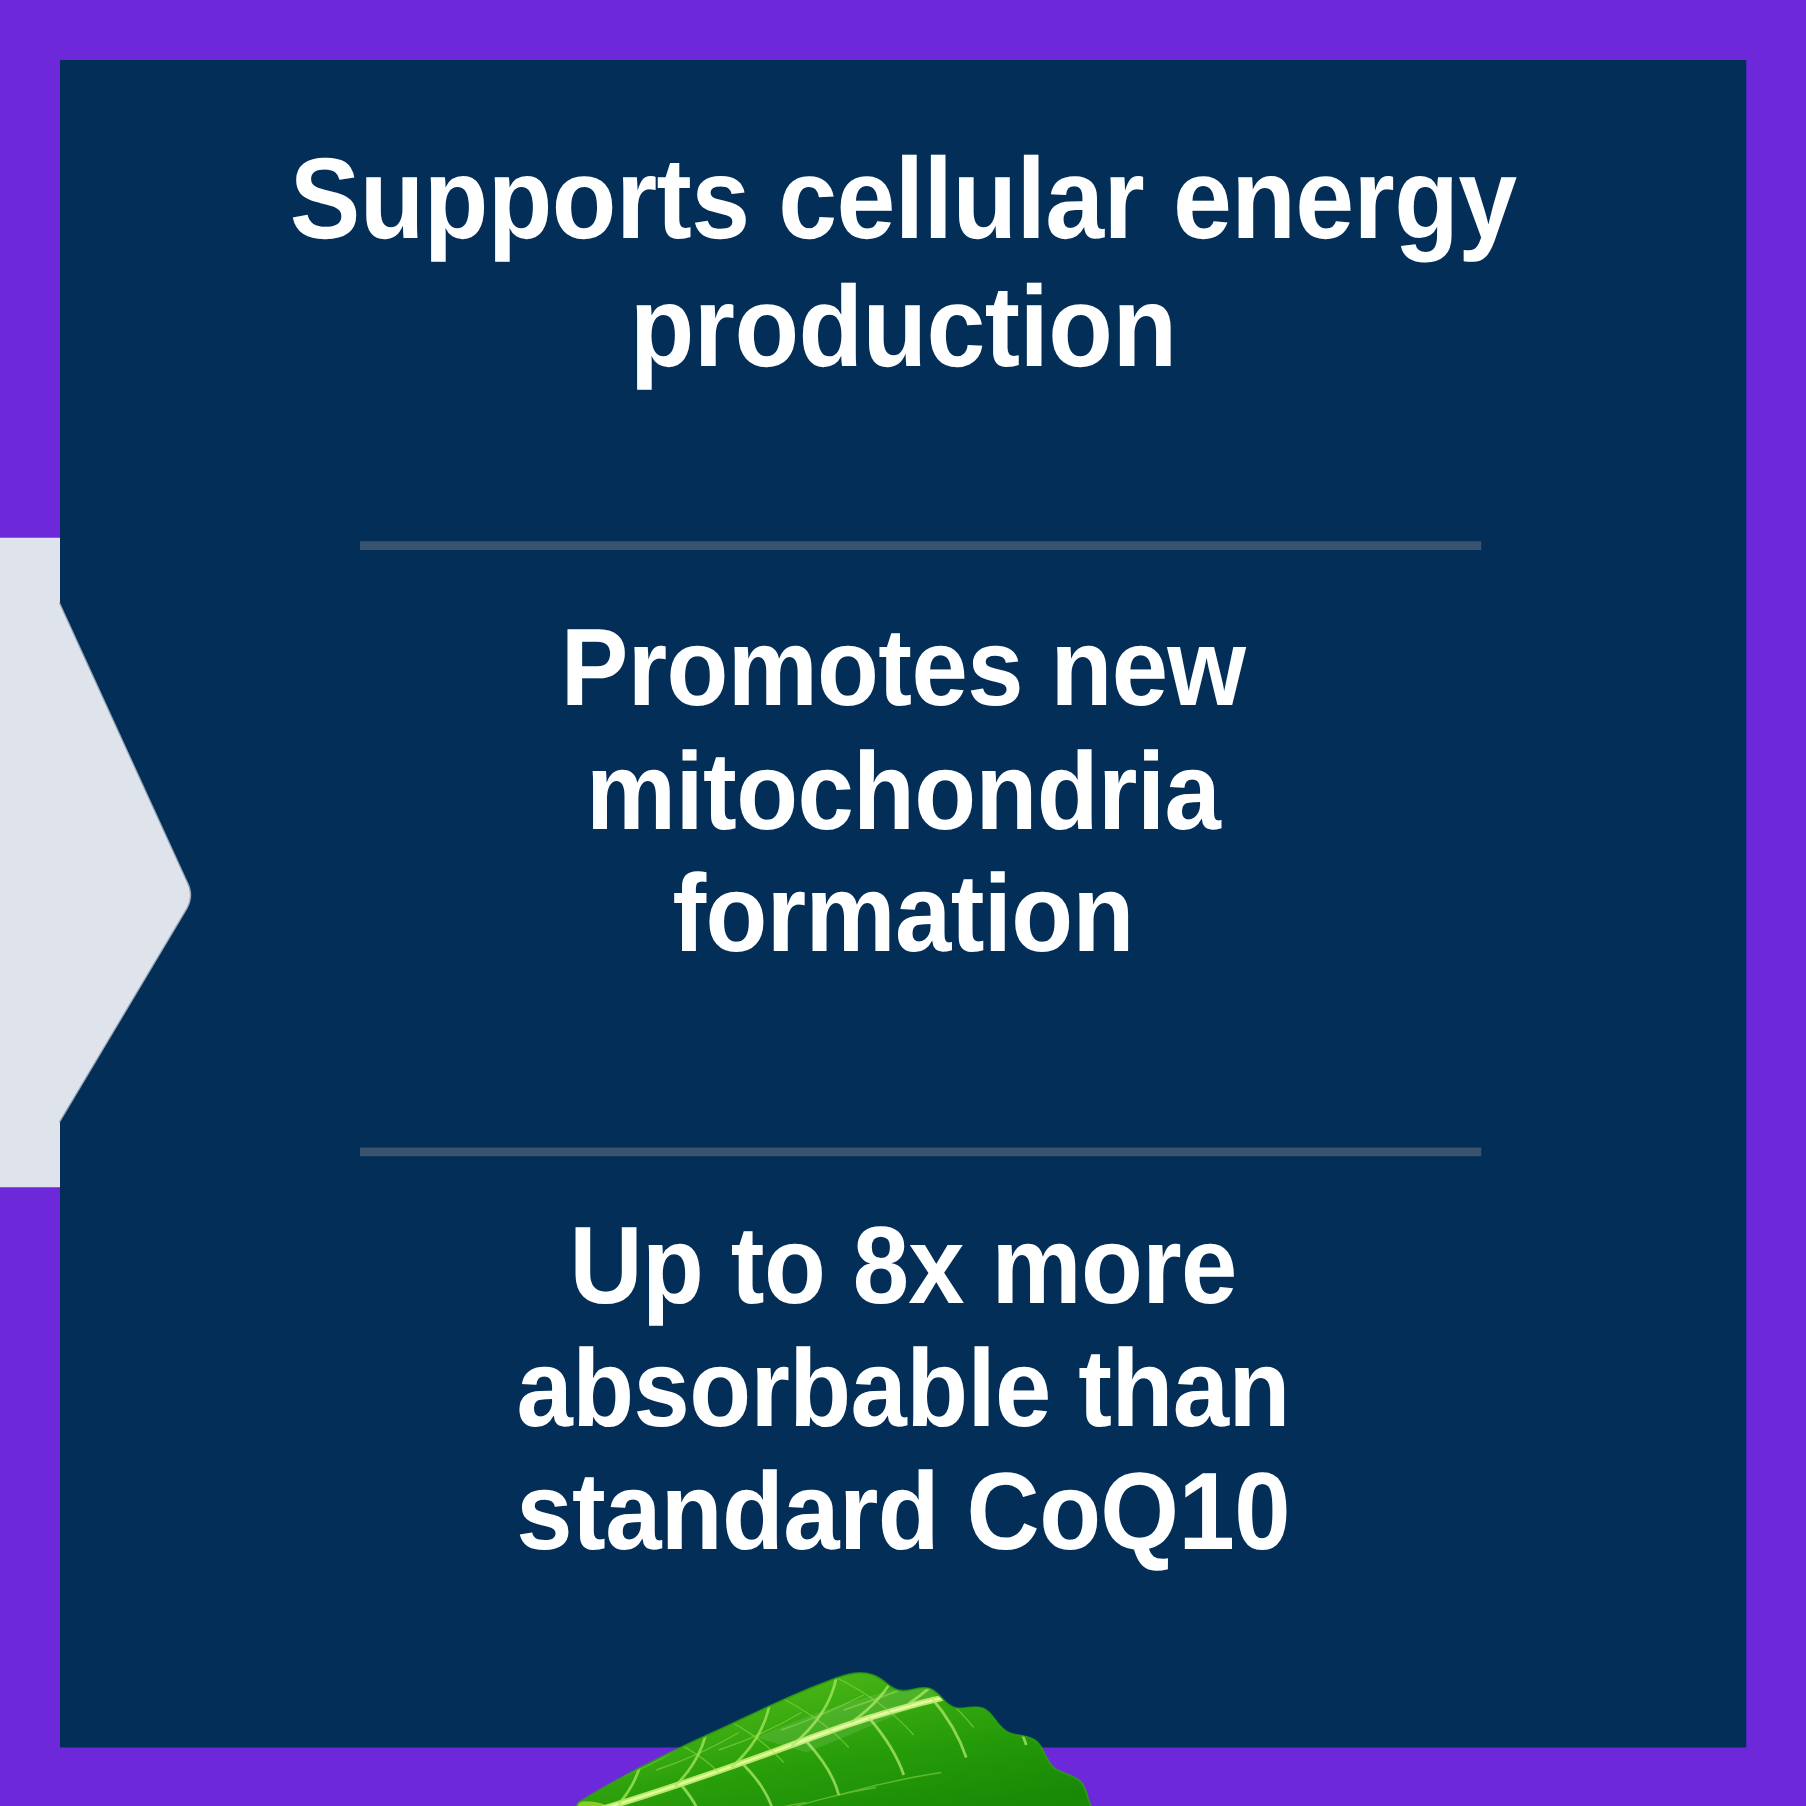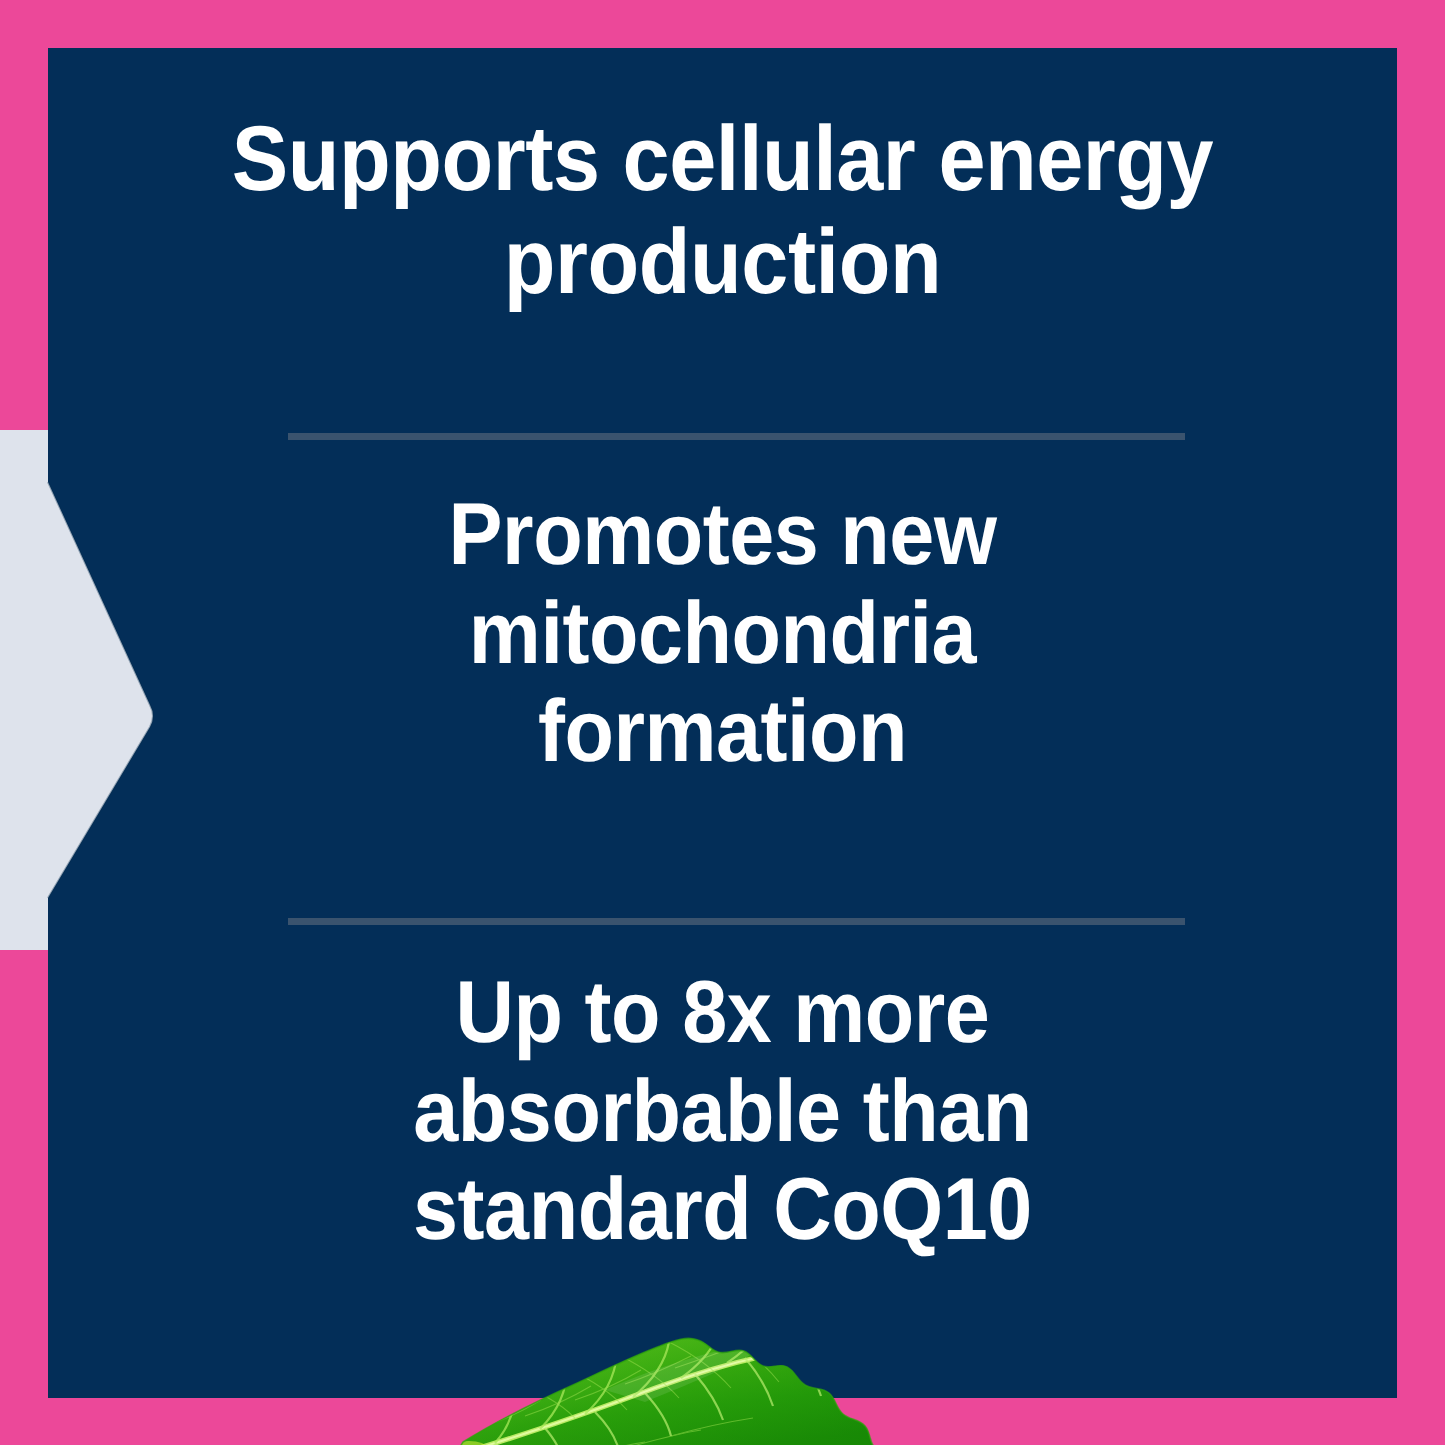--- a/index.html
+++ b/index.html
@@ -11,21 +11,21 @@
     height: 1445px;
     background: #dee3ec;
     font-family: "Liberation Sans", "DejaVu Sans", sans-serif;
     overflow: hidden;
   }
 
   #stage {
     position: relative;
     width: 1445px;
     height: 1445px;
-    background: #ec4899;
+    background: #6d28d9;
     overflow: hidden;
   }
 
   
   #panel {
     position: absolute;
     left: 48px;
     top: 48px;
     width: 1349px;
     height: 1350px;

